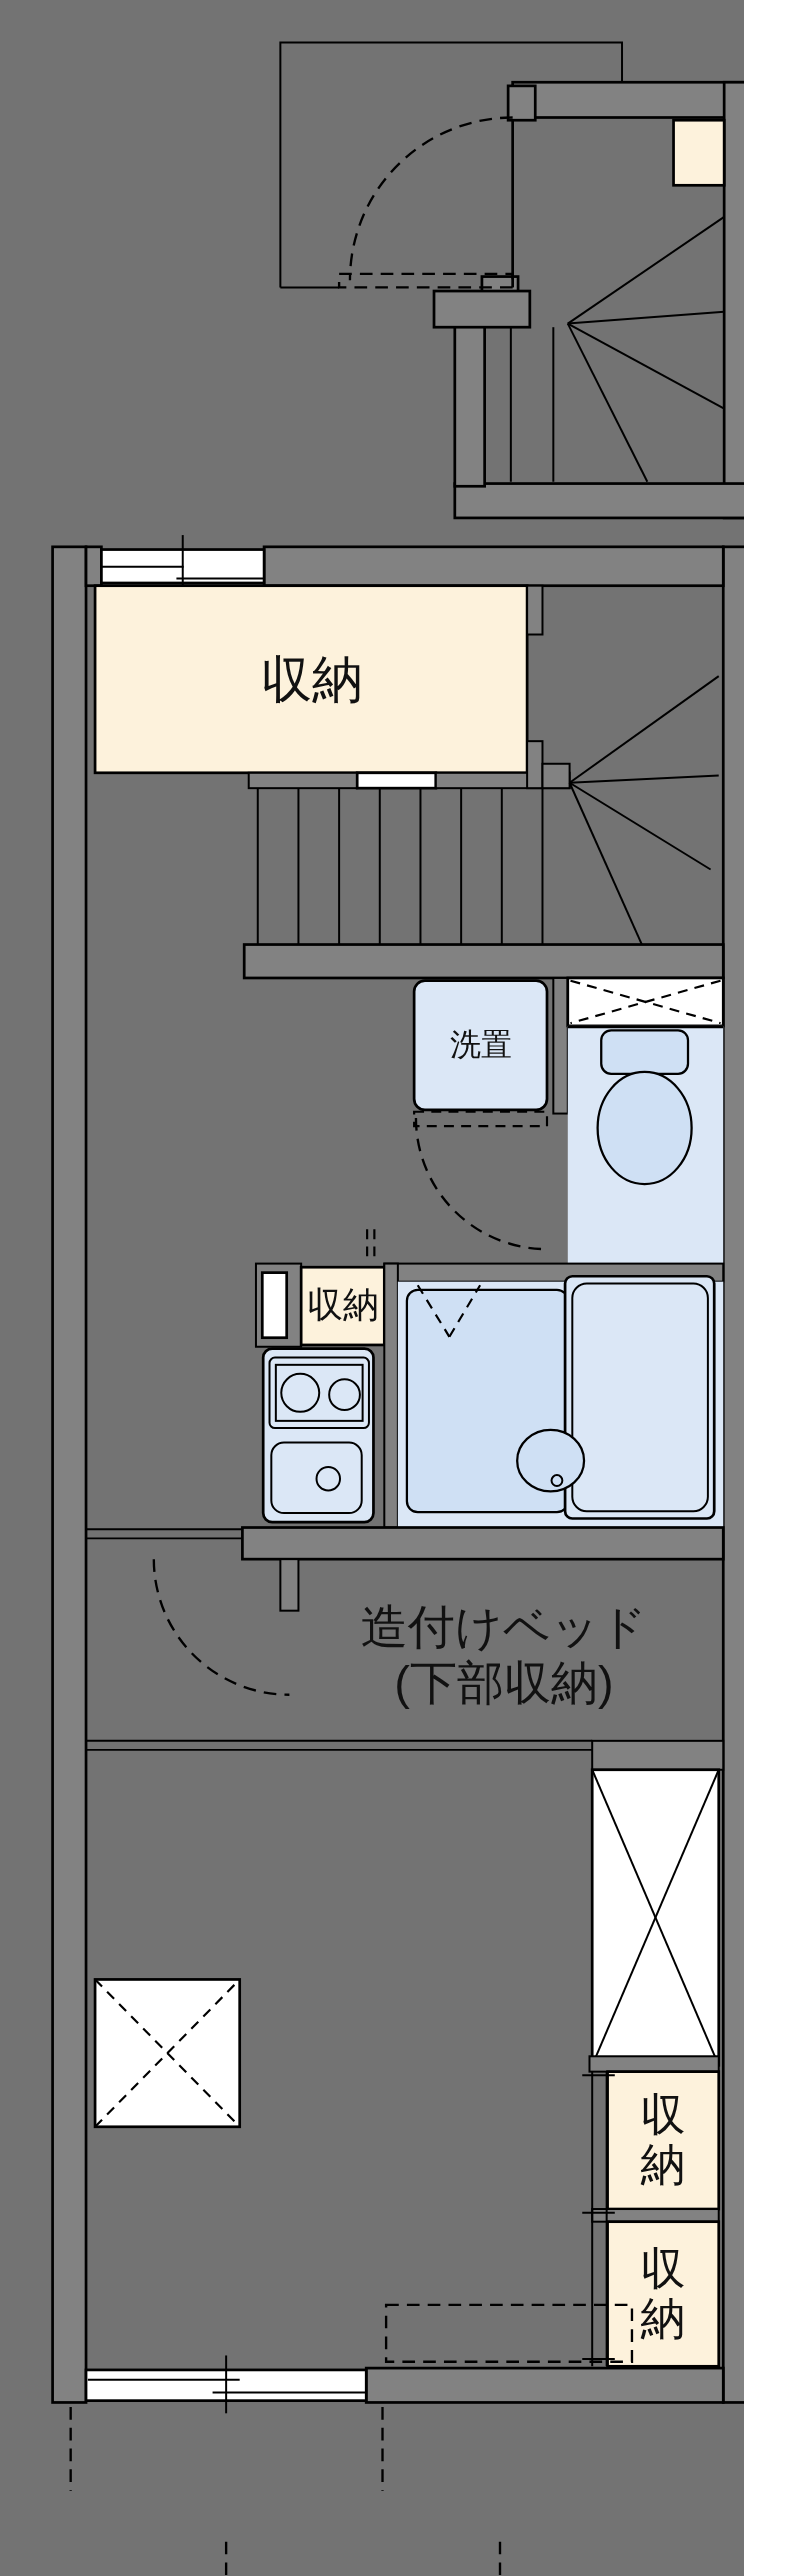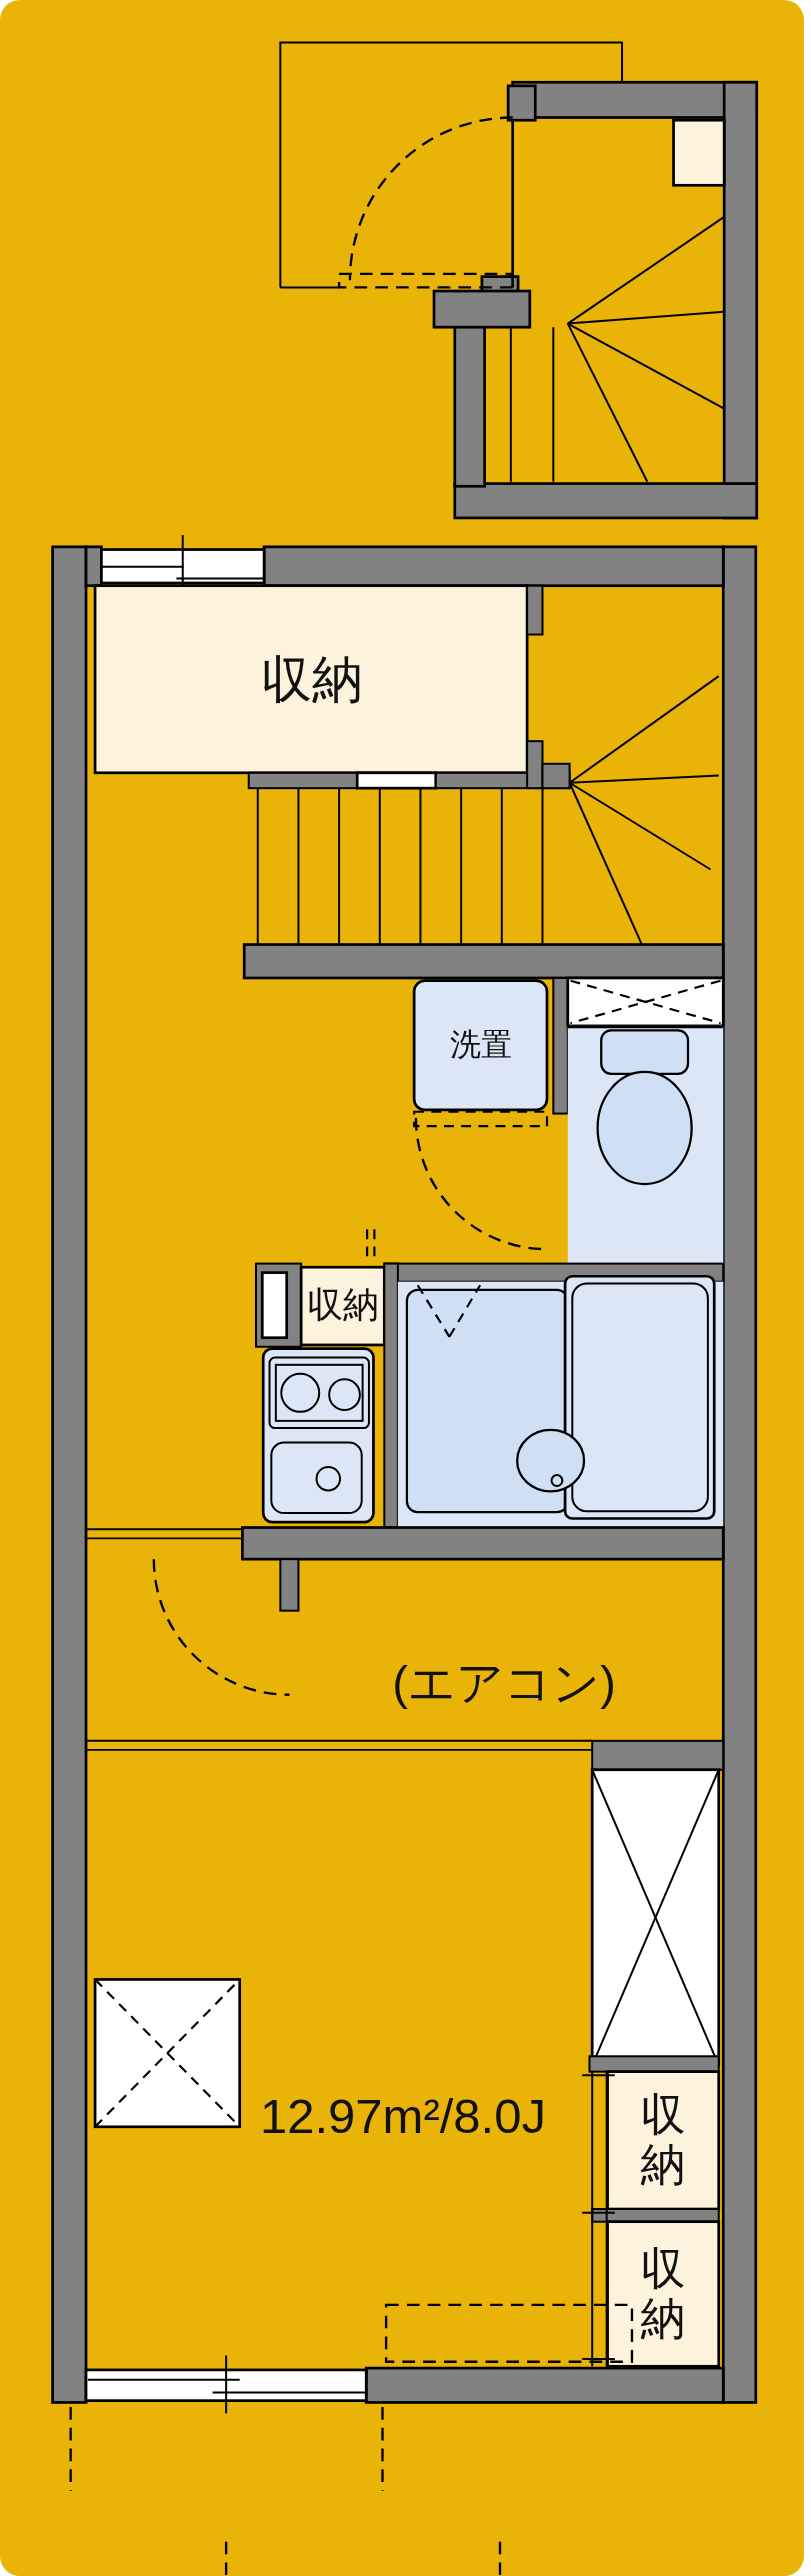--- a/index.html
+++ b/index.html
@@ -1,20 +1,20 @@
 <!DOCTYPE html>
 <html style="--wall: #828282; --cream: #fdf2dc; --blue: #dbe7f6; --blue2: #cfe0f4; --ink: #000000;font-size:14.5px"><head>
 <meta charset="utf-8">
 <style>
   :root{
     --wall:#828282; --cream:#fdf2dc; --blue:#dbe7f6; --blue2:#cfe0f4; --ink:#000;
   }
   html,body{margin:0;padding:0;background:#fff;}
-  .plan{position:relative;width:804px;height:2576px;background:#eab308;overflow:hidden;
-        font-family:"Liberation Sans","DejaVu Sans",sans-serif;color:#111;border-radius:20px;}
+  .plan{position:relative;width:744px;height:2576px;background:#737373;overflow:hidden;
+        font-family:"Liberation Sans","DejaVu Sans",sans-serif;color:#111;}
   .plan svg{position:absolute;left:0;top:0;}
   .lbl{position:absolute;transform:translate(-50%,-50%);white-space:nowrap;
        color:#111;text-align:center;line-height:1.1;}
   .vtext{white-space:normal;width:1.08em;word-break:break-all;line-height:1.12;}
   
   .wall{fill:var(--wall);stroke:#000;stroke-width:3;}
   .wallthin{fill:var(--wall);stroke:#000;stroke-width:2.2;}
   .cream{fill:var(--cream);stroke:#000;stroke-width:3;}
   .blue{fill:var(--blue);stroke:#000;stroke-width:3;}
   .blue-noline{fill:var(--blue);stroke:none;}
@@ -202,19 +202,19 @@
       <line class="dash" x1="423" y1="2663" x2="423" y2="2756"></line>
       <line class="dash" x1="250" y1="2812" x2="250" y2="2850"></line>
       <line class="dash" x1="553" y1="2812" x2="553" y2="2850"></line>
     </g>
   </g>
 </svg>
 
 <div class="lbl" style="left:312px;top:680px;font-size:51px;">収納</div>
 <div class="lbl" style="left:481px;top:1045px;font-size:31px;">洗置</div>
 <div class="lbl" style="left:343px;top:1305px;font-size:36px;">収納</div>
-<div class="lbl" style="left:504px;top:1683px;font-size:47px;">(エアコン)</div>
-<div class="lbl" style="left:403px;top:2117px;font-size:49px;">12.97m²/8.0J</div>
+<div class="lbl" style="left:504px;top:1627px;font-size:47px;">造付けベッド</div>
+<div class="lbl" style="left:504px;top:1683px;font-size:47px;">(下部収納)</div>
 <div class="lbl vtext" style="left:663px;top:2140px;font-size:45px;">収納</div>
 <div class="lbl vtext" style="left:663px;top:2294px;font-size:45px;">収納</div>
 
 </div>
 
 
 </body></html>

